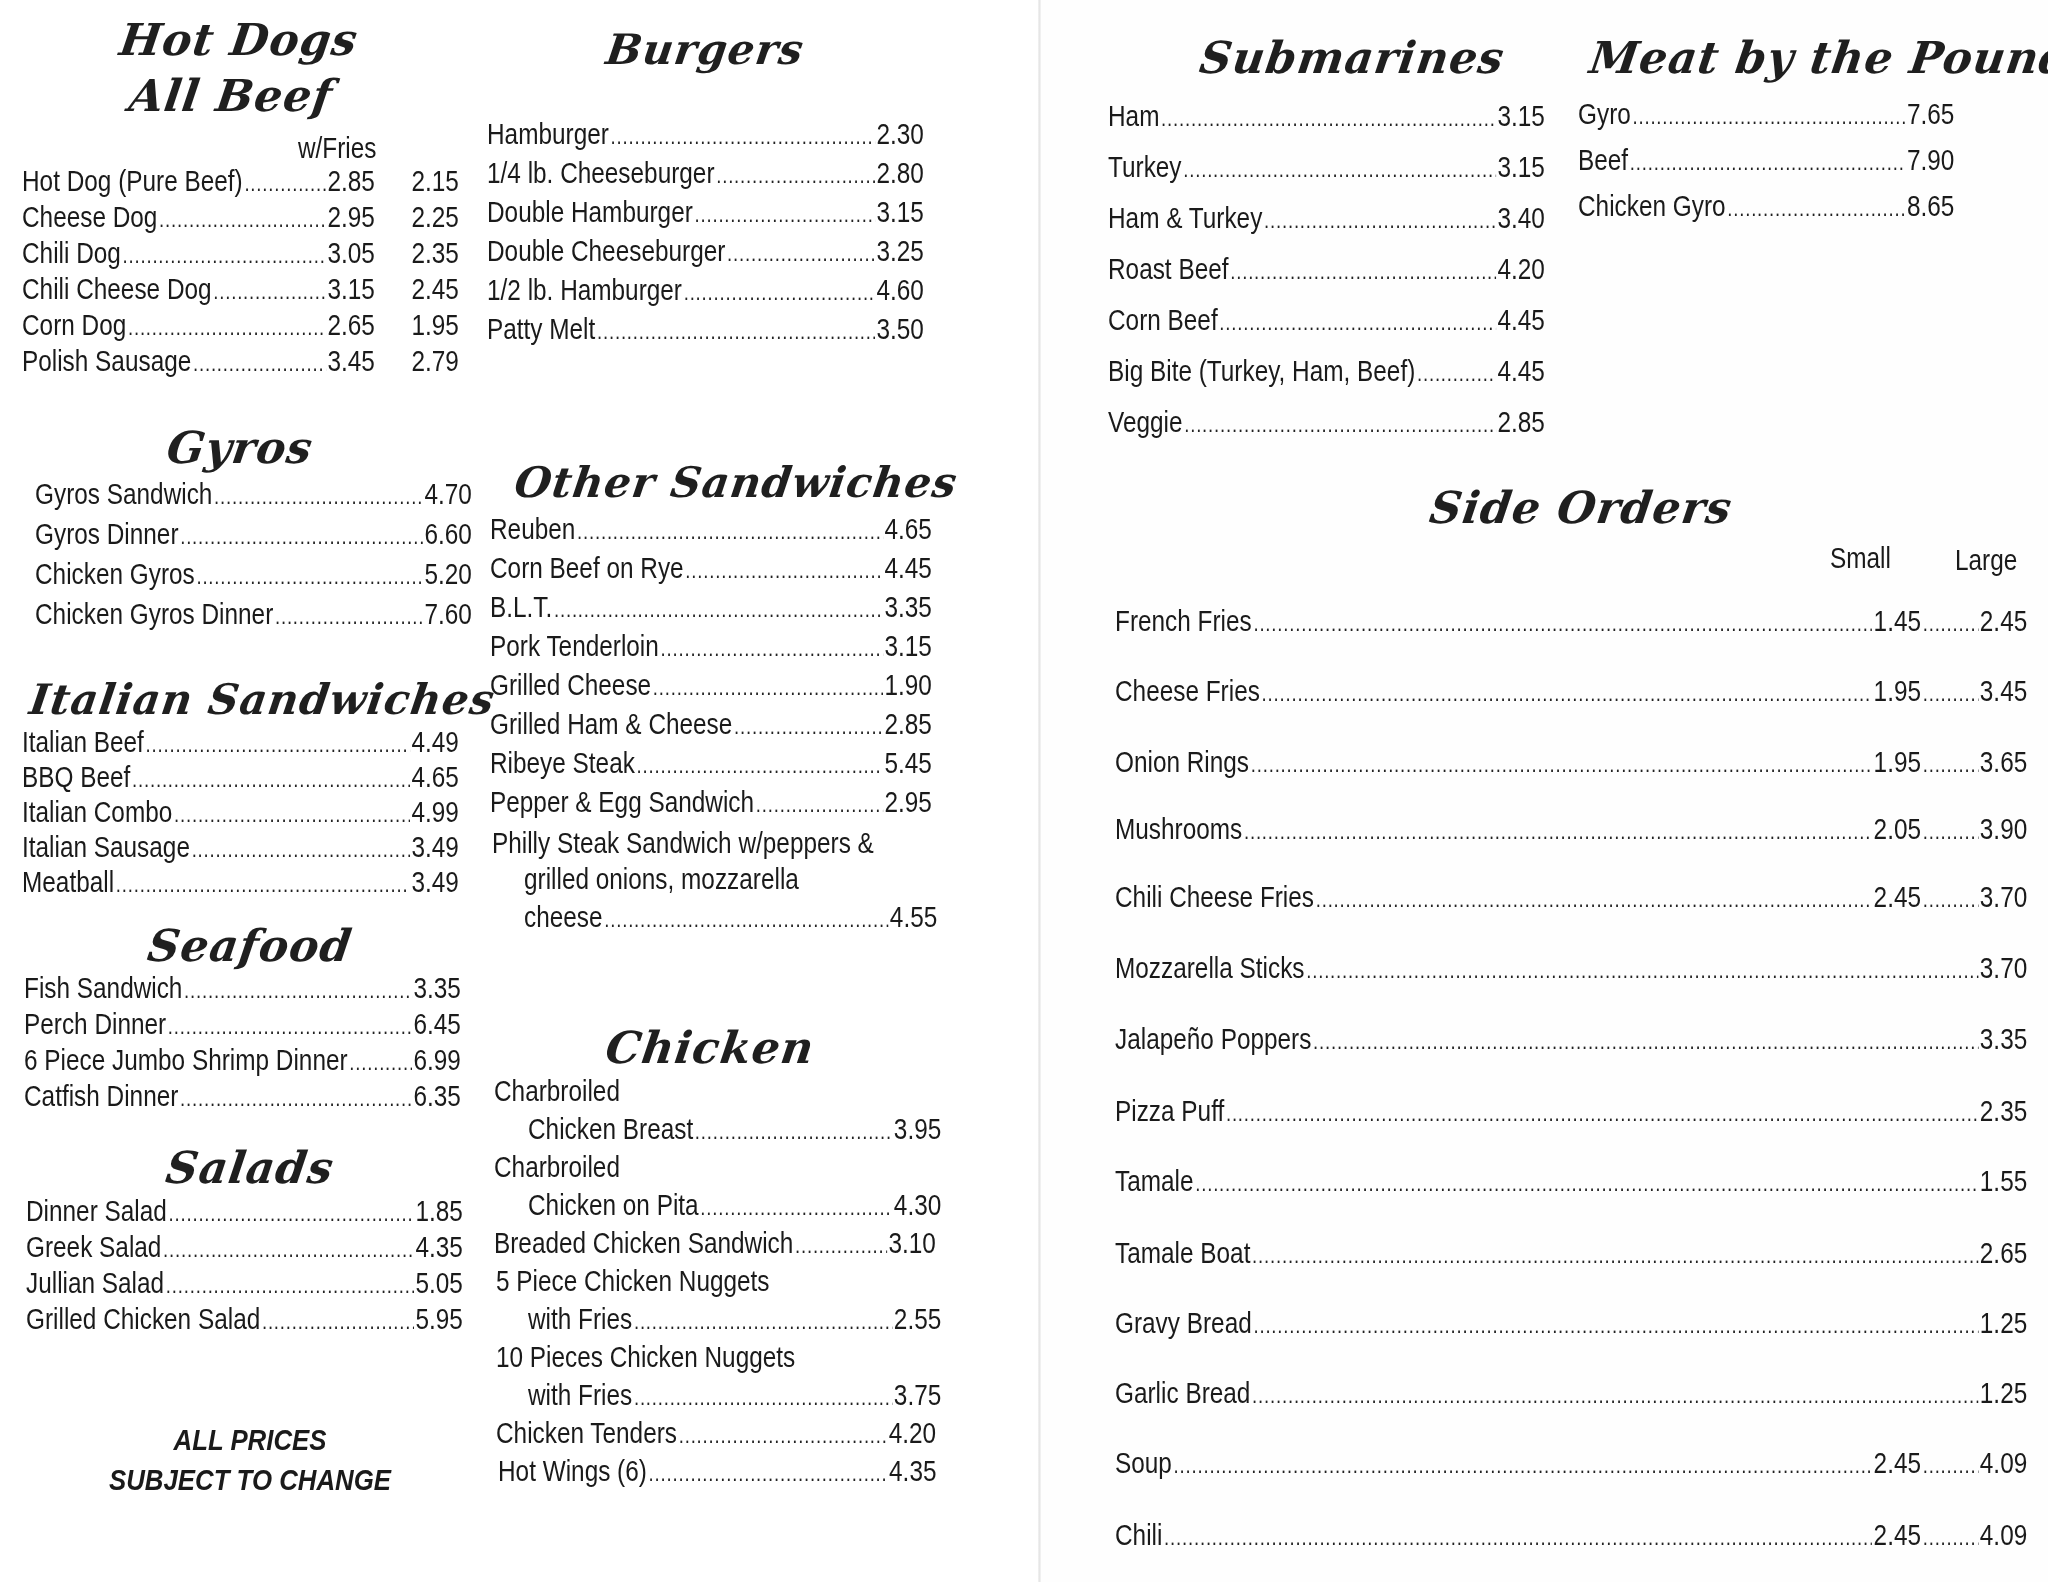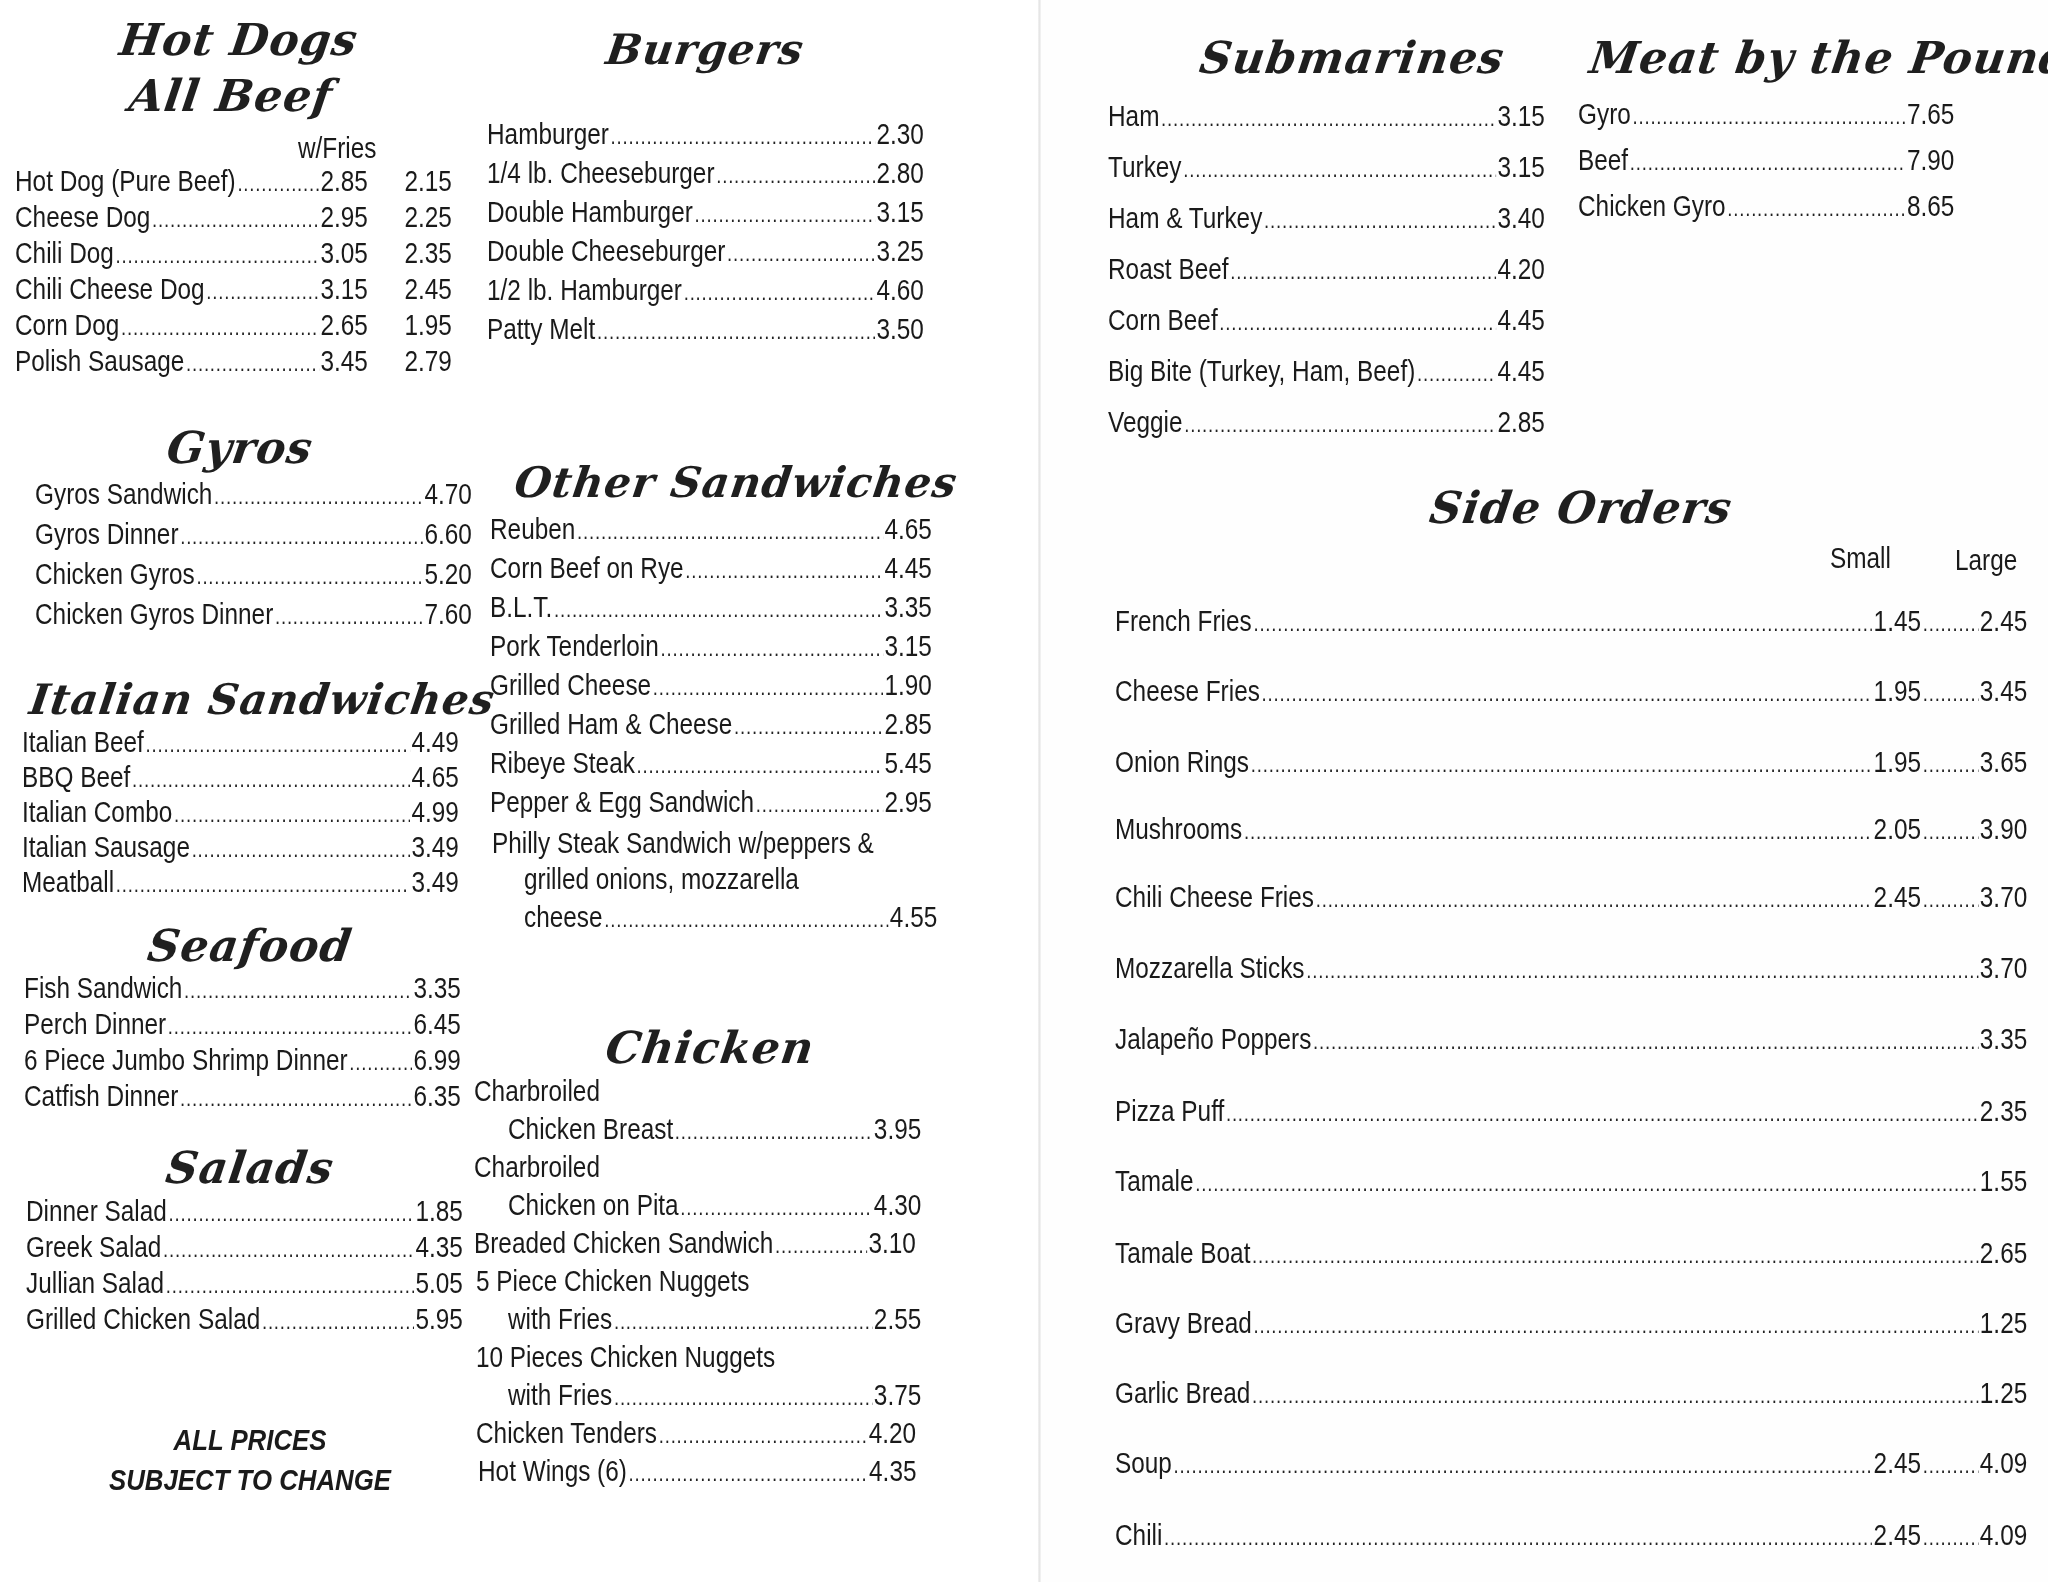--- a/index.html
+++ b/index.html
@@ -31,21 +31,21 @@
 
 <div class="page page-left"></div>
 <div class="page page-right"></div>
 <div class="fold"></div>
 
 <div class="heading" style="left:110px; top:12px; width:250px; font-size:44px; line-height:56px;">
   <div>Hot Dogs</div>
   <div>All Beef</div>
 </div>
 <div class="colhead" style="left:298px; top:132px;">w/Fries</div>
-<div class="section" style="left:15px; top:165px; width:520px; height:230px;">
+<div class="section" style="left:22px; top:165px; width:520px; height:230px;">
   <div class="row" style="top:0px;">
       <span class="name">Hot Dog (Pure Beef)</span>
       <span class="dots"></span>
       <span class="price">2.85</span>
       <span class="price2">2.15</span>
     </div>
   <div class="row" style="top:36px;">
       <span class="name">Cheese Dog</span>
       <span class="dots"></span>
       <span class="price">2.95</span>
@@ -262,21 +262,21 @@
   <div class="plain" style="left:2px; top:314px;">Philly Steak Sandwich w/peppers &amp;</div>
   <div class="plain" style="left:34px; top:350px;">grilled onions, mozzarella</div>
   <div class="row" style="top:388px; left:34px;">
       <span class="name">cheese</span>
       <span class="dots"></span>
       <span class="price">4.55</span>
     </div>
 </div>
 
 <div class="heading" style="left:600px; top:1020px; width:220px; font-size:44px; line-height:56px;">Chicken</div>
-<div class="section" style="left:474px; top:1075px; width:526px; height:440px;">
+<div class="section" style="left:494px; top:1075px; width:526px; height:440px;">
   <div class="plain" style="left:0; top:0px;">Charbroiled</div>
   <div class="row" style="top:38px; left:34px;">
       <span class="name">Chicken Breast</span>
       <span class="dots"></span>
       <span class="price">3.95</span>
     </div>
   <div class="plain" style="left:0; top:76px;">Charbroiled</div>
   <div class="row" style="top:114px; left:34px;">
       <span class="name">Chicken on Pita</span>
       <span class="dots"></span>

